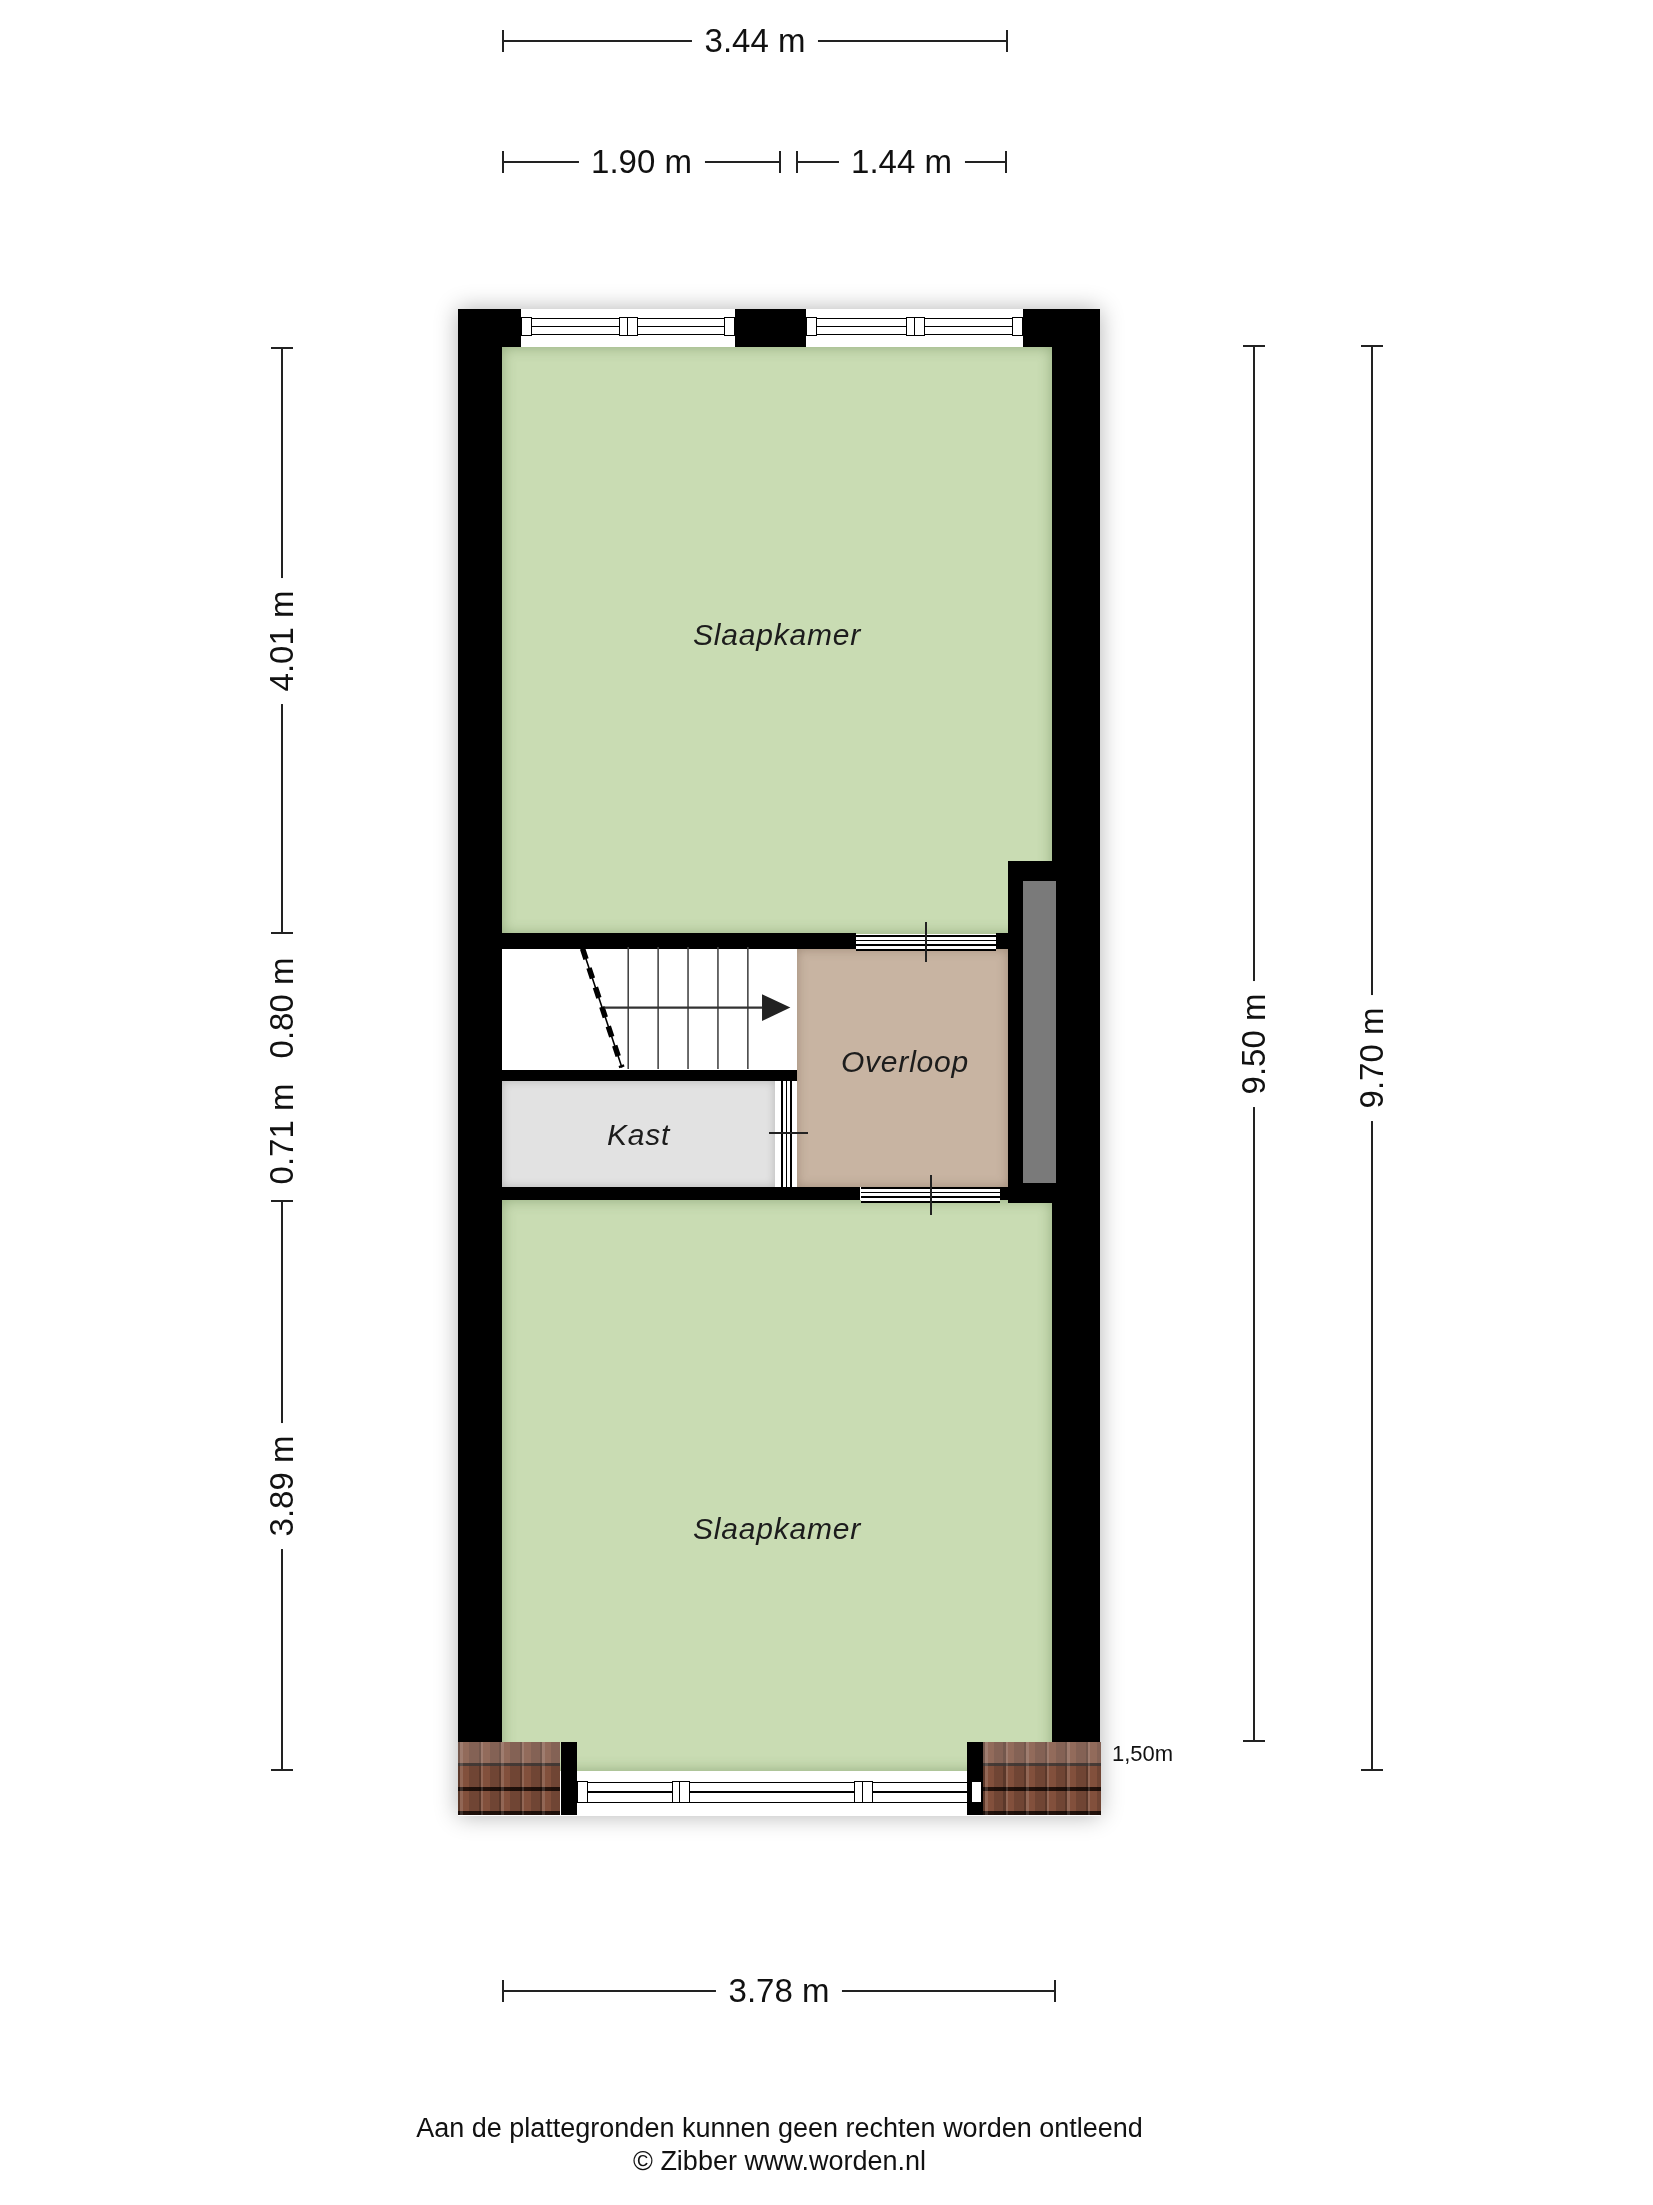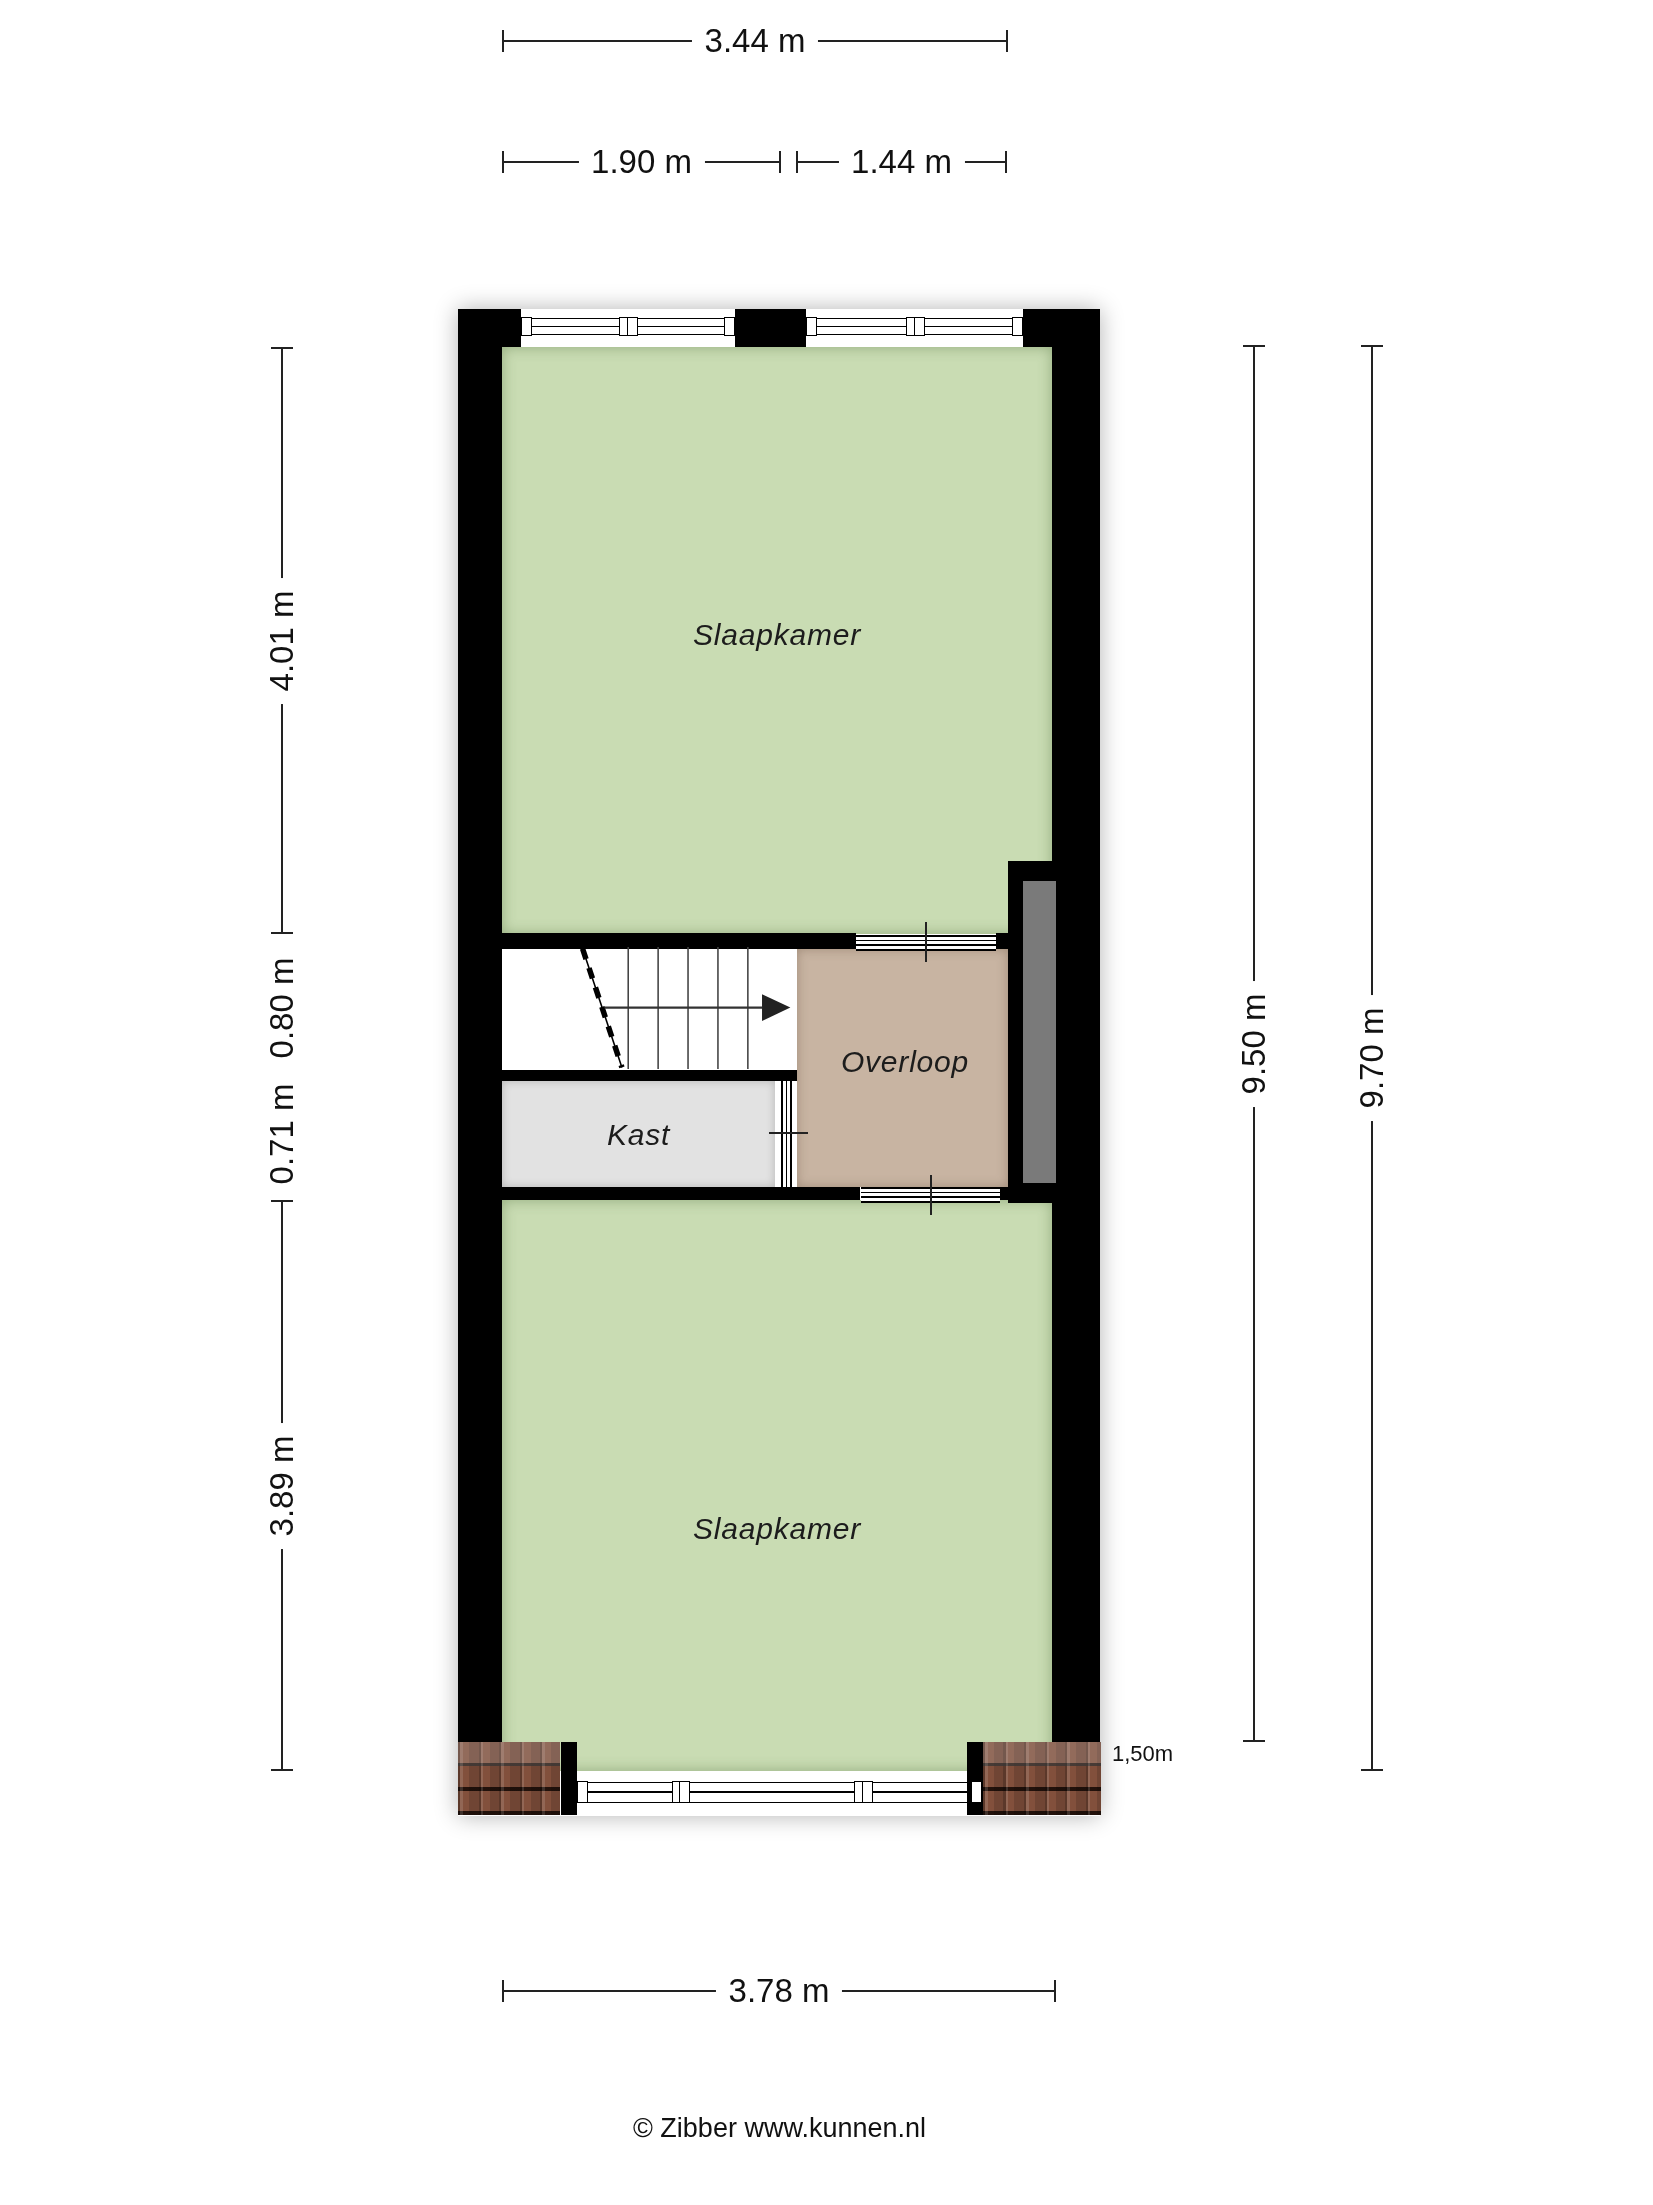--- a/index.html
+++ b/index.html
@@ -177,17 +177,18 @@
   <div class="dim-h" style="left:502px;top:1981px;width:554px;height:20.5px;">
     <span class="line"></span>
       <span class="tick t1"></span>
       <span class="tick t2"></span>
     <span class="dim-label">3.78 m</span>
   </div>
 
   <div class="abs" style="left:1112px;top:1741px;font-size:22px;white-space:nowrap;">1,50m</div>
 
   <div class="footer">
-    <div>© Zibber www.kunnen.nl</div>
+    <div>Aan de plattegronden kunnen geen rechten worden ontleend</div>
+    <div>© Zibber www.worden.nl</div>
   </div>
 
 </div>
 
 
 </body></html>

